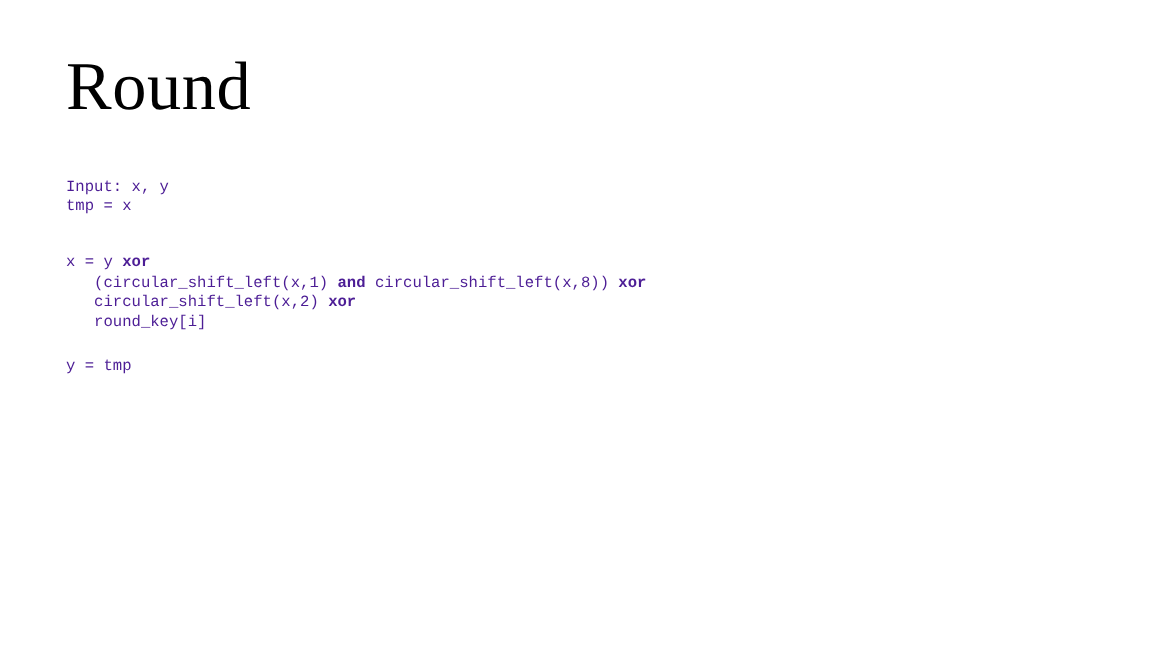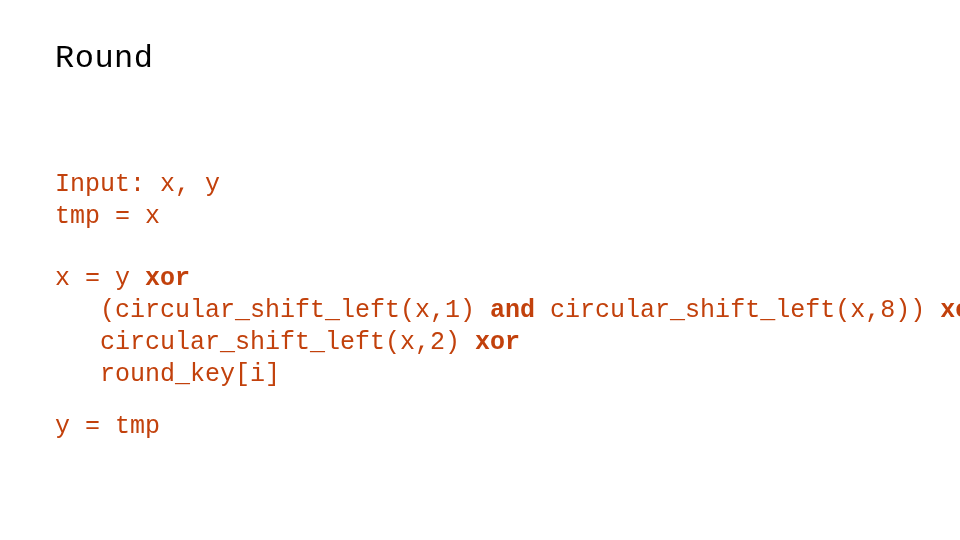--- a/index.html
+++ b/index.html
@@ -12,32 +12,32 @@
     color: #000000;
     overflow: hidden;
   }
   .slide {
     box-sizing: border-box;
     width: 960px;
     height: 540px;
     padding: 40px 55px 0 55px;
   }
   .title {
-    font-family: Liberation Mono, monospace;
+    font-family: Liberation Serif, serif;
     font-weight: 300;
-    font-size: 32px;
-    margin: 0 0 60px 0;
+    font-size: 57px;
+    margin: 0 0 26px 0;
     letter-spacing: 0.5px;
   }
   .code {
     font-family: "Courier New", Courier, monospace;
-    font-size: 25px;
+    font-size: 13px;
     line-height: 1.28;
     white-space: pre;
-    color: #c2410c;
+    color: #4c1d95;
   }
   .kw {
     font-weight: bold;
   }
   .block1 { margin-bottom: 30px; }
   .block2 { margin-bottom: 20px; }
 </style>
 </head>
 <body>
 

